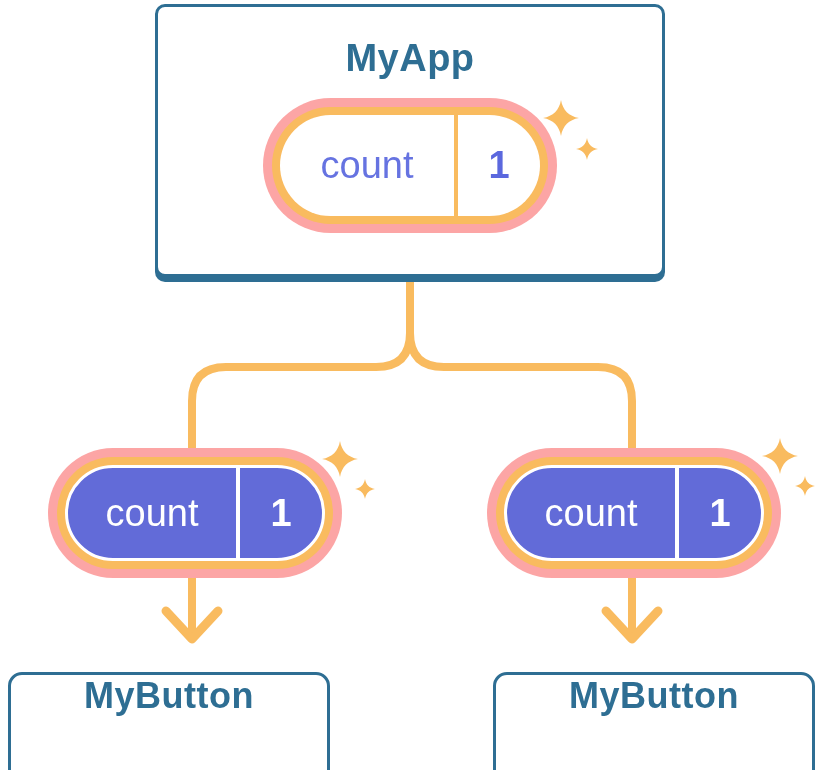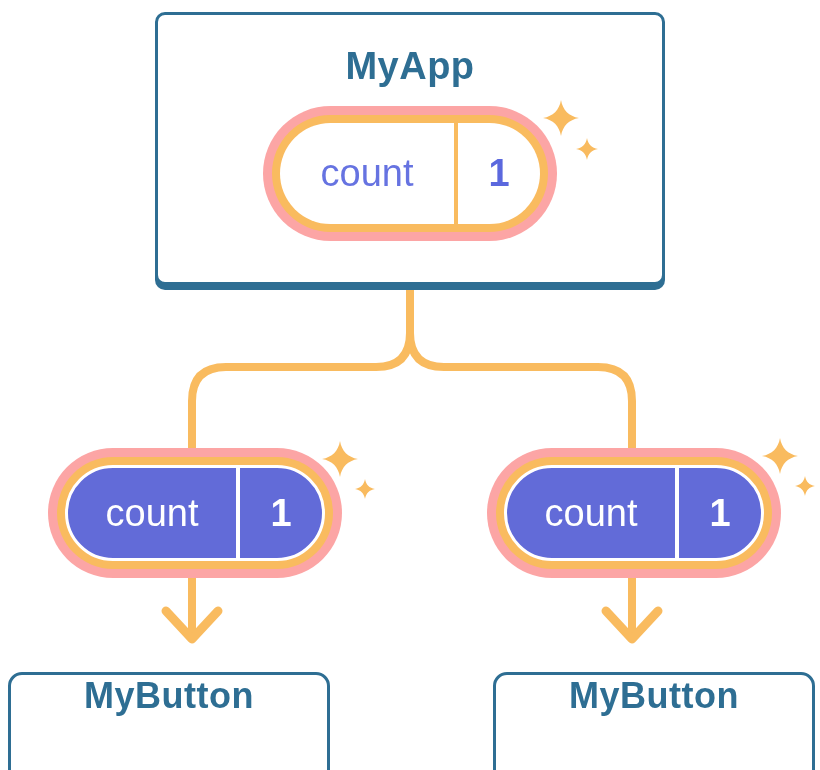--- a/index.html
+++ b/index.html
@@ -16,21 +16,21 @@
   
   .card{
     position:absolute;
     background:#ffffff;
     border:3px solid #2E6E93;
     box-shadow:0 5px 0 #2E6E93;
     box-sizing:border-box;
     z-index:2;
   }
   .card-root{
-    left:155px;top:12px;width:510px;height:273px;
+    left:155px;top:4px;width:510px;height:273px;
     border-radius:10px;
     display:flex;flex-direction:column;align-items:center;
   }
   .card-title{
     margin-top:30px;
     font-size:38px;font-weight:bold;color:#2E6E93;
     letter-spacing:0.5px;
   }
   .card-btn{
     width:322px;height:112px;top:672px;

